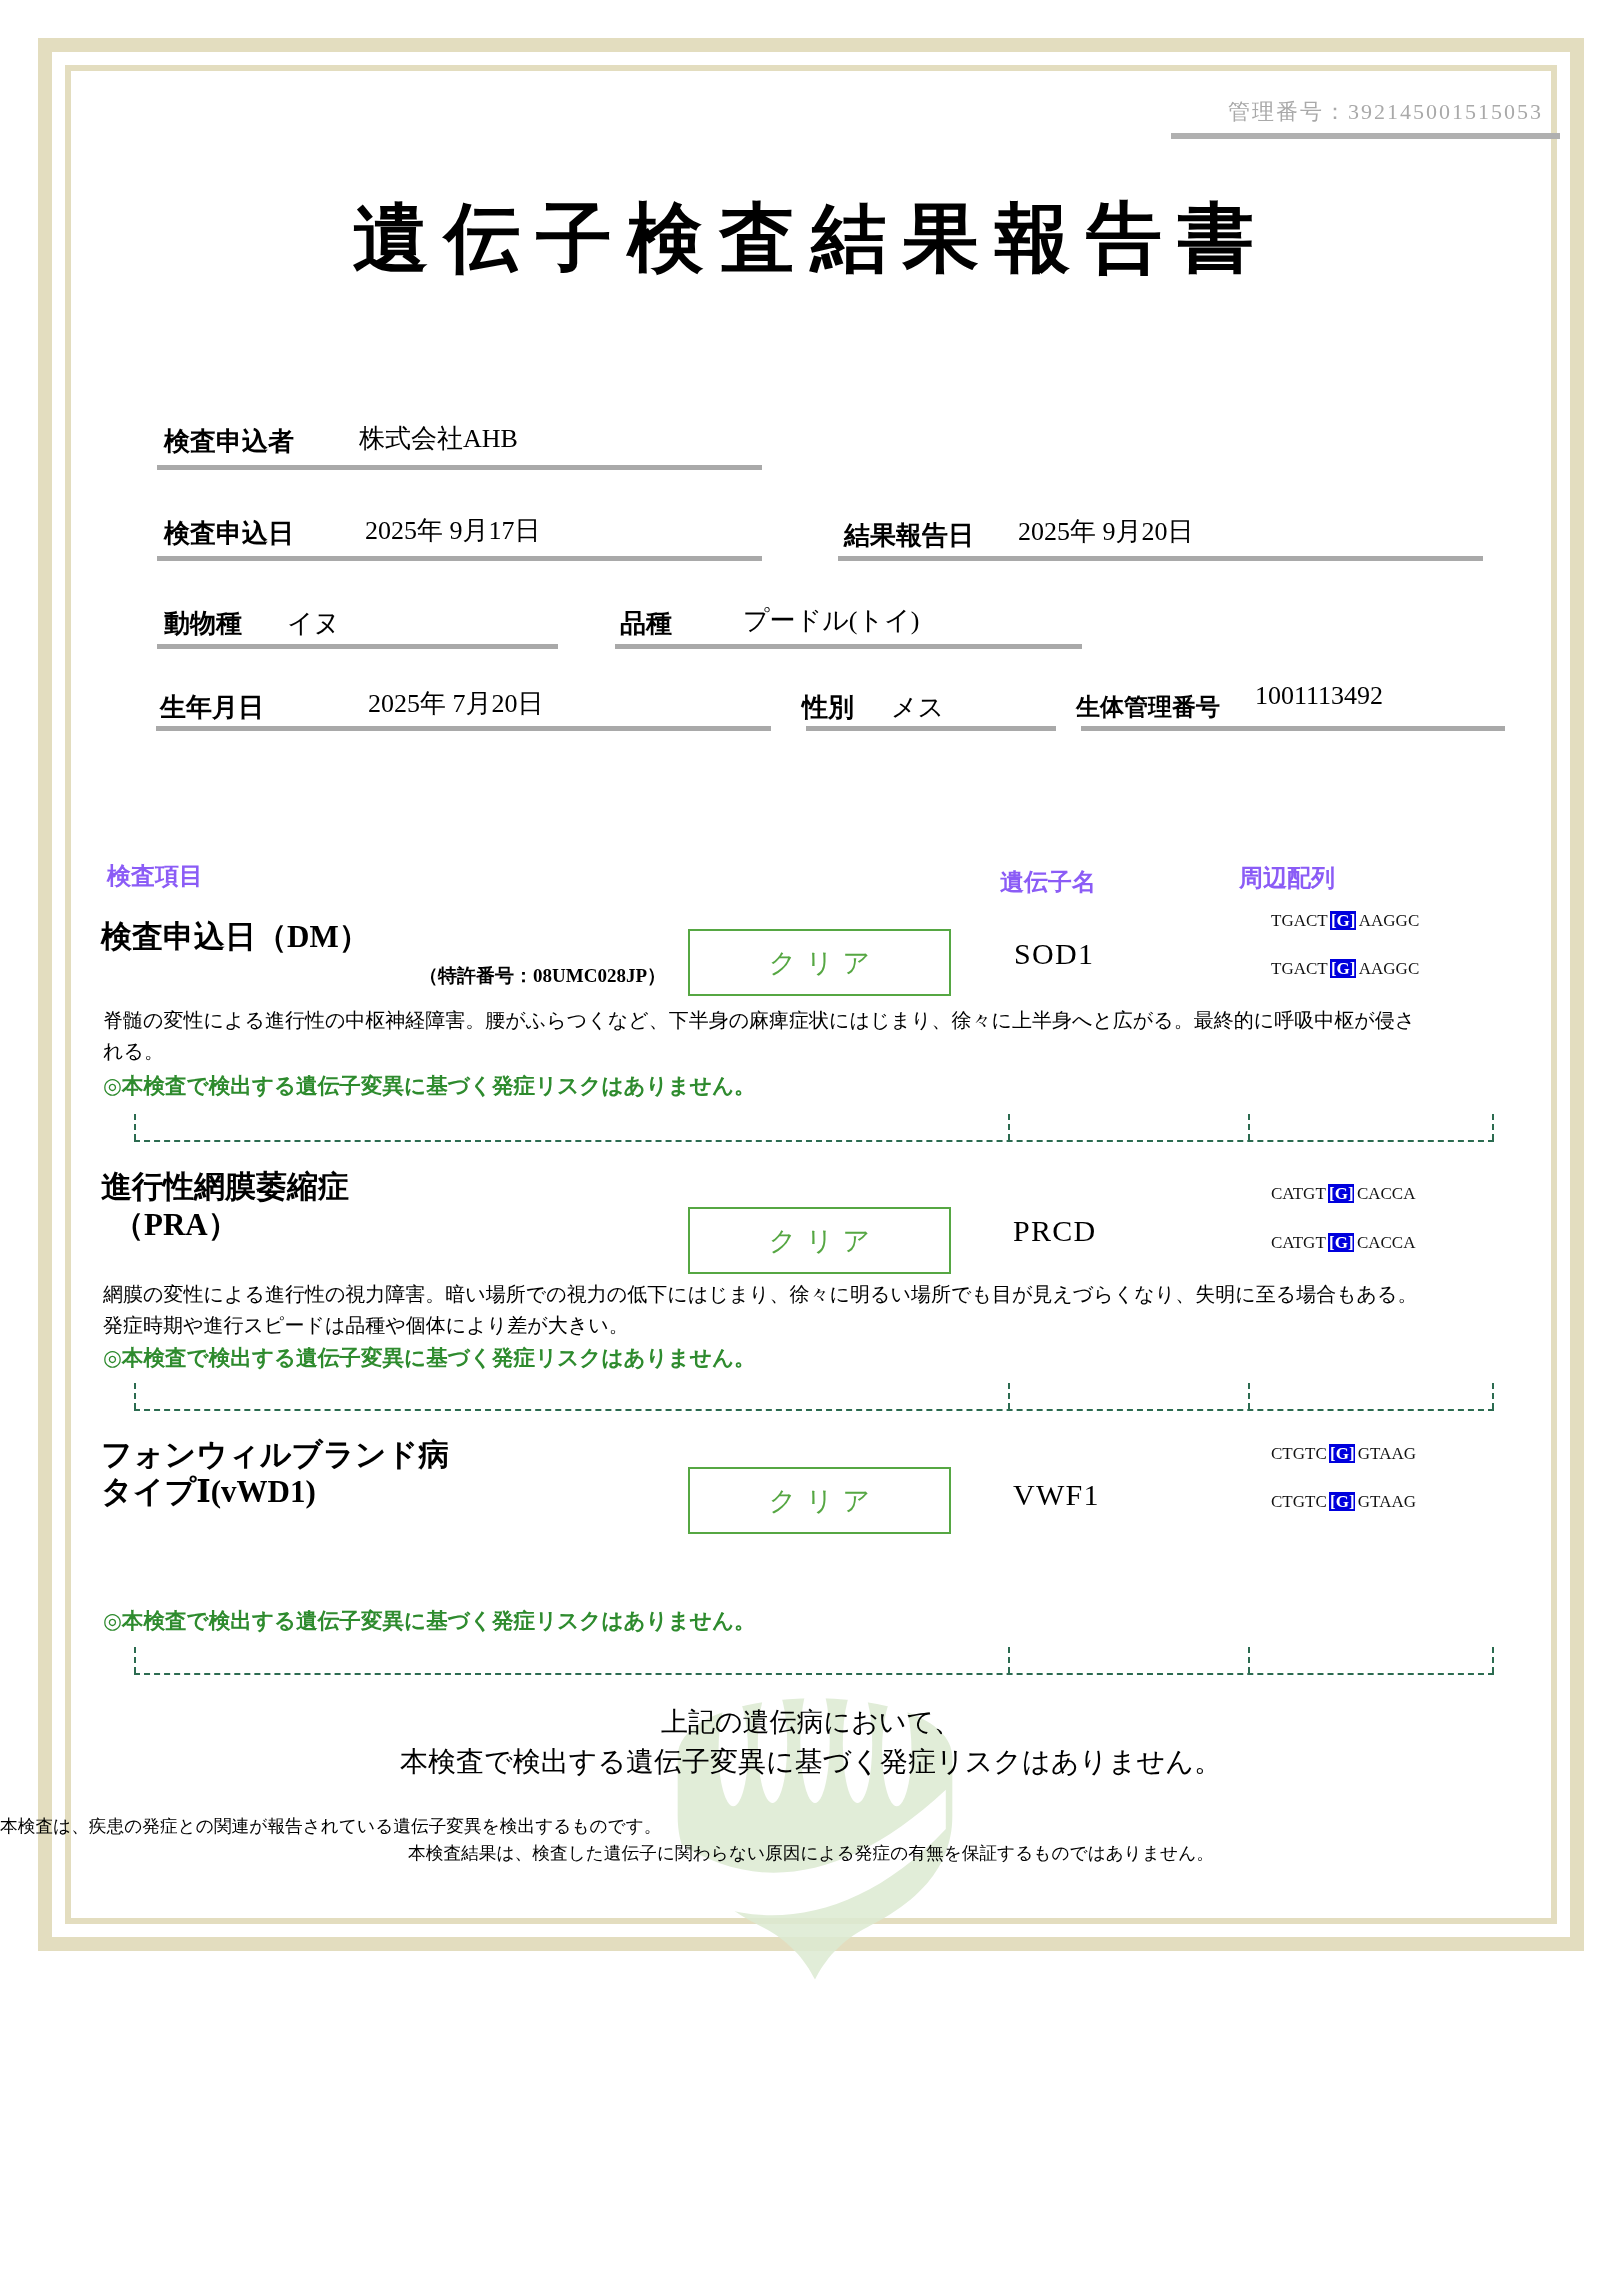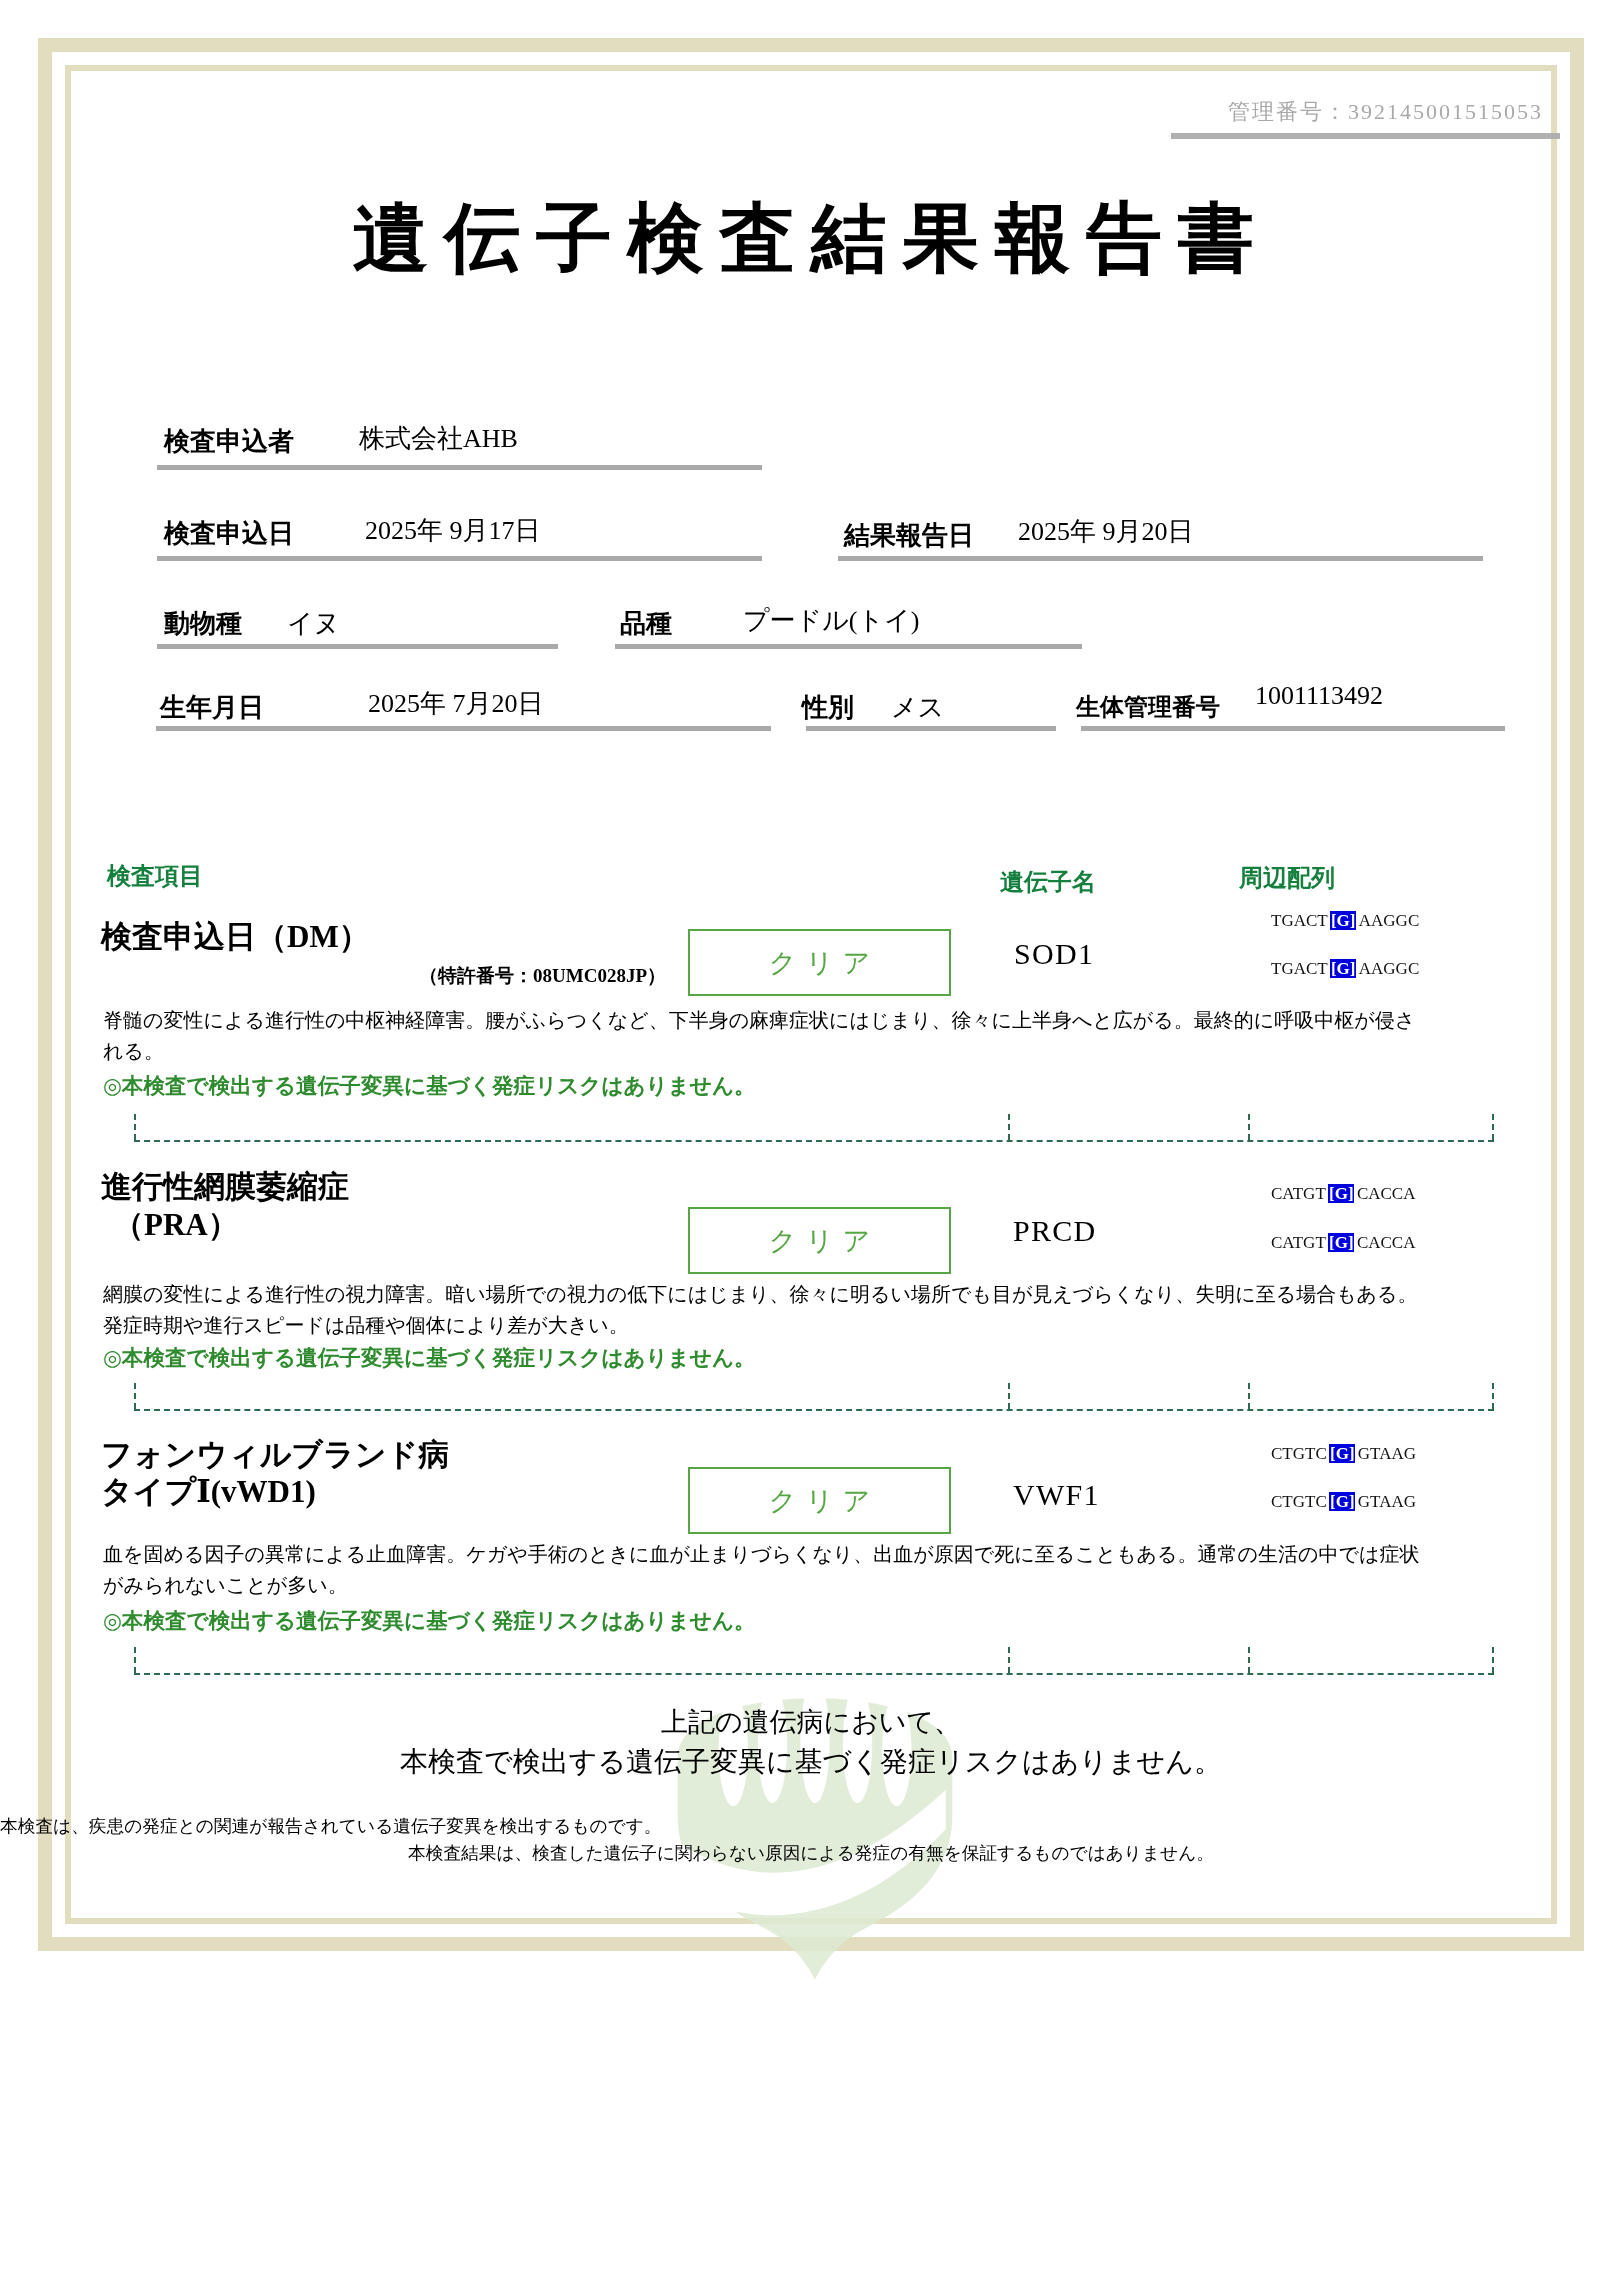--- a/index.html
+++ b/index.html
@@ -23,21 +23,21 @@
   .f1l{left:164px;top:424px;} .f1v{left:359px;top:421px;} .f1u{left:157px;top:465px;width:605px;}
   .f2l{left:164px;top:516px;} .f2v{left:365px;top:513px;} .f2u{left:157px;top:556px;width:605px;}
   .f3l{left:844px;top:518px;} .f3v{left:1018px;top:514px;} .f3u{left:838px;top:556px;width:645px;}
   .f4l{left:164px;top:606px;} .f4v{left:287px;top:606px;} .f4u{left:157px;top:644px;width:401px;}
   .f5l{left:620px;top:606px;} .f5v{left:743px;top:603px;} .f5u{left:615px;top:644px;width:467px;}
   .f6l{left:160px;top:690px;} .f6v{left:368px;top:686px;} .f6u{left:156px;top:726px;width:615px;}
   .f7l{left:802px;top:690px;} .f7v{left:891px;top:690px;} .f7u{left:806px;top:726px;width:250px;}
   .f8l{left:1076px;top:691px;font-size:24px;} .f8v{left:1255px;top:681px;} .f8u{left:1081px;top:726px;width:424px;}
 
   
-  .green-h{color:#15803d;font-weight:bold;font-size:24px;white-space:nowrap;}
+  .green-h{color:#8b5cf6;font-weight:bold;font-size:24px;white-space:nowrap;}
   .rh1{left:107px;top:860px;} .rh2{left:1000px;top:866px;} .rh3{left:1239px;top:862px;}
 
   .disease{font-size:31px;font-weight:bold;white-space:nowrap;}
   .subnote{font-size:19px;font-weight:bold;white-space:nowrap;}
   .clear-box{width:259px;height:63px;border:2px solid #56a743;display:flex;align-items:center;justify-content:center;background:#fff;}
   .clear-text{color:#56a743;font-size:27px;letter-spacing:9.2px;padding-left:9.2px;white-space:nowrap;}
   .gene{font-size:30px;letter-spacing:1.3px;white-space:nowrap;}
   .seq{font-family:Liberation Serif, serif;font-size:17px;white-space:nowrap;color:#111;}
   .seq .mut{background:#0000dd;color:#ffffff;padding:0 0.7px;margin:0 2.6px;font-weight:bold;}
   .desc{font-size:20px;line-height:1.55;width:1459px;white-space:pre-line;}
@@ -169,22 +169,20 @@
   </div>
 
   <div class="abs disease t3-title1">フォンウィルブランド病</div>
   <div class="abs disease t3-title2">タイプⅠ(vWD1)</div>
   <div class="abs clear-box t3-box">
     <span class="clear-text">クリア</span>
   </div>
   <div class="abs gene t3-gene">VWF1</div>
   <div class="abs seq t3-seq1"><span>CTGTC</span><span class="mut">[G]</span><span>GTAAG</span></div>
   <div class="abs seq t3-seq2"><span>CTGTC</span><span class="mut">[G]</span><span>GTAAG</span></div>
-  <div class="abs desc t3-desc">血を固める因子の異常による止血障害。ケガや手術のときに血が止まりづらくなり、出血が原因で死に至ることもある。通常の生活の中では症状
-がみられないことが多い。</div>
   <div class="abs risk t3-risk">◎本検査で検出する遺伝子変異に基づく発症リスクはありません。</div>
   <div class="abs sep-wrap sep3">
     <div class="tick ta"></div>
     <div class="tick tb"></div>
     <div class="tick tc"></div>
     <div class="tick td"></div>
   </div>
 
   <div class="abs watermark">
     <svg viewBox="0 0 100 100" width="334" height="327" aria-hidden="true">

